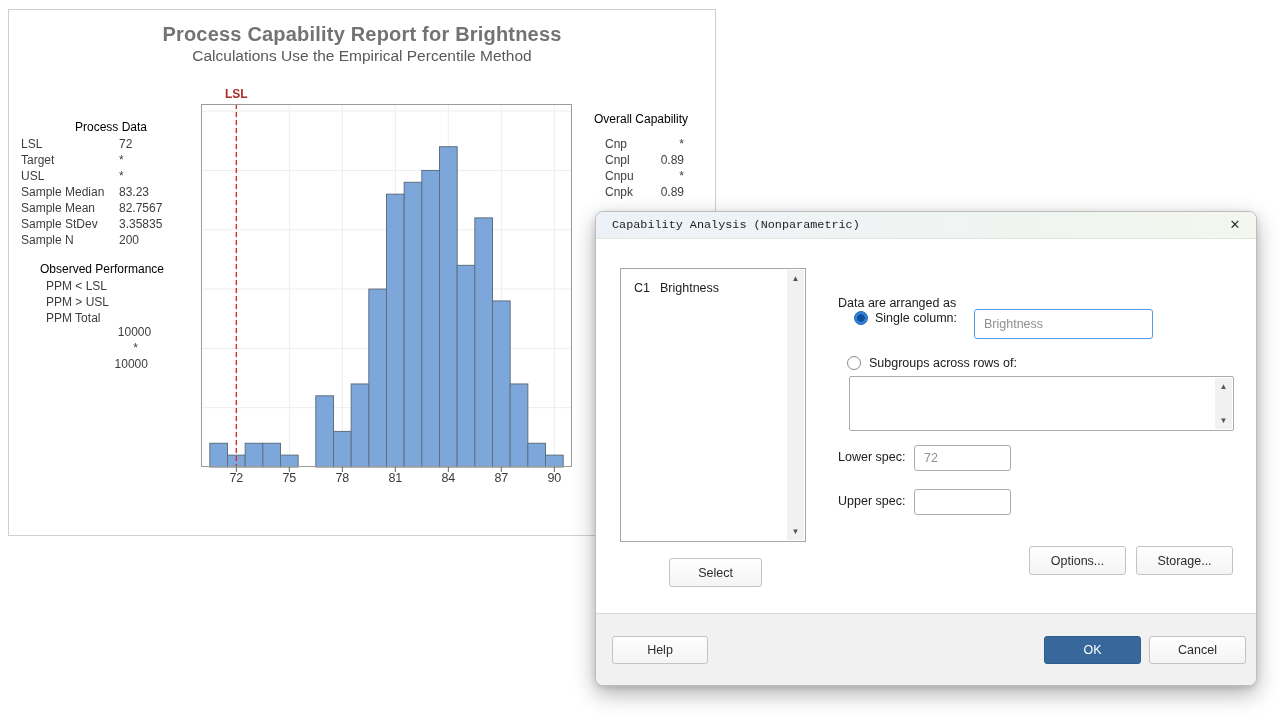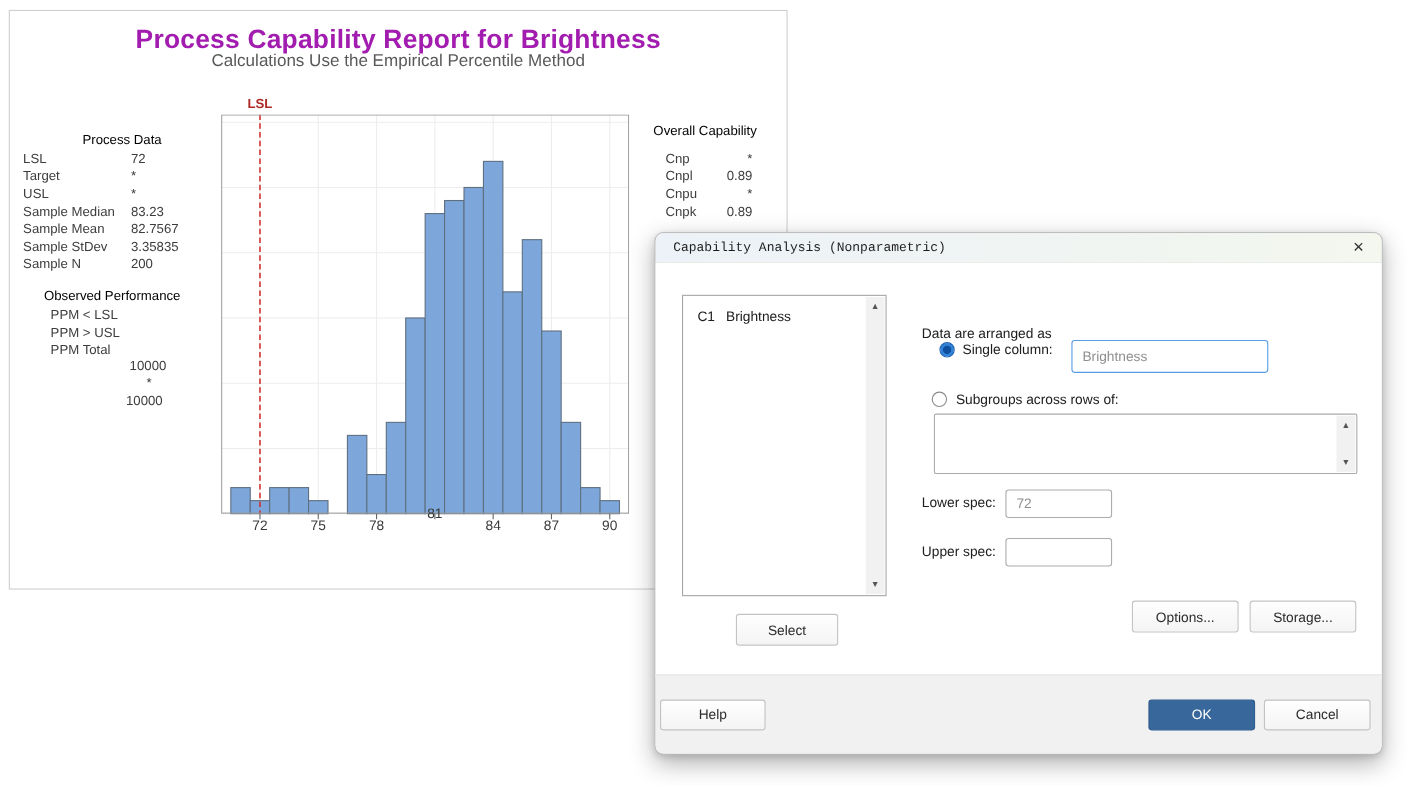--- a/index.html
+++ b/index.html
@@ -3,21 +3,21 @@
 <meta charset="utf-8">
 <style>
   html,body{margin:0;padding:0;background:#ffffff;}
   .canvas{position:relative;width:1280px;height:715px;background:#ffffff;overflow:hidden;
           font-family:"Liberation Sans","DejaVu Sans",sans-serif;color:#3d3d3d;}
 
   
   .report-card{position:absolute;left:8px;top:9px;width:708px;height:527px;
                background:#ffffff;border:1px solid #cfcfcf;box-sizing:border-box;}
   .report-title{position:absolute;left:0;top:13px;width:100%;text-align:center;
-                font-size:24px;font-weight:bold;color:#a21caf;letter-spacing:.2px;}
+                font-size:20px;font-weight:bold;color:#737373;letter-spacing:.2px;}
   .report-subtitle{position:absolute;left:0;top:37px;width:100%;text-align:center;
                    font-size:15.5px;color:#595959;}
 
   .stats-title{position:absolute;font-size:12px;color:#000000;text-align:center;}
   .stats-block{position:absolute;font-size:12px;color:#3d3d3d;}
   .stat-row{display:flex;height:16px;line-height:16px;}
   .pd .stat-label{width:98px;flex:none;}
   .pd .stat-value{flex:1;text-align:left;}
   .op .stat-row{padding-left:6px;padding-right:2px;}
   .op .stat-label{flex:none;}
@@ -57,21 +57,21 @@
             font-size:8px;color:#555;}
   .sb-arrow.up{top:0;}
   .sb-arrow.down{bottom:0;}
 
   .btn{position:absolute;background:linear-gradient(#fefefe,#f4f4f4);border:1px solid #c3c3c3;
        border-radius:3px;font-family:inherit;font-size:12.5px;color:#2b2b2b;
        display:flex;align-items:center;justify-content:center;box-sizing:border-box;padding:0;}
   .btn-select{left:73px;top:319px;width:93px;height:29px;}
   .btn-options{left:433px;top:307px;width:97px;height:29px;}
   .btn-storage{left:540px;top:307px;width:97px;height:29px;}
-  .btn-help{left:4px;top:22px;width:96px;height:28px;}
+  .btn-help{left:16px;top:22px;width:96px;height:28px;}
   .btn-ok{left:448px;top:22px;width:97px;height:28px;background:#38679b;border:1px solid #2f5c8e;color:#ffffff;}
   .btn-cancel{left:553px;top:22px;width:97px;height:28px;}
 
   .dlg-label{position:absolute;white-space:nowrap;}
   .lbl-arranged{left:242px;top:57px;}
   .radio{position:absolute;width:14px;height:14px;border-radius:50%;box-sizing:border-box;}
   .radio.checked{left:258px;top:72px;border:1px solid #1f65b5;
                  background:radial-gradient(circle at 50% 50%,#0d4f9e 0 3.5px,#3181d6 4px);}
   .radio.unchecked{left:251px;top:117px;border:1px solid #8b8b8b;background:#fff;}
   .lbl-single{left:279px;top:72px;}
@@ -205,21 +205,21 @@
         <line x1="141.33333333333331" y1="363" x2="141.33333333333331" y2="368" stroke="#666666" stroke-width="1"></line>
         <line x1="194.33333333333334" y1="363" x2="194.33333333333334" y2="368" stroke="#666666" stroke-width="1"></line>
         <line x1="247.33333333333331" y1="363" x2="247.33333333333331" y2="368" stroke="#666666" stroke-width="1"></line>
         <line x1="300.3333333333333" y1="363" x2="300.3333333333333" y2="368" stroke="#666666" stroke-width="1"></line>
         <line x1="353.3333333333333" y1="363" x2="353.3333333333333" y2="368" stroke="#666666" stroke-width="1"></line>
       </svg>
     <div id="x-tick-labels">
         <span class="xtick-label" style="left: 209.333px; top: 461px;">72</span>
         <span class="xtick-label" style="left: 262.333px; top: 461px;">75</span>
         <span class="xtick-label" style="left: 315.333px; top: 461px;">78</span>
-        <span class="xtick-label" style="left: 368.333px; top: 450px;">81</span>
+        <span class="xtick-label" style="left: 368.333px; top: 461px;">81</span>
         <span class="xtick-label" style="left: 421.333px; top: 461px;">84</span>
         <span class="xtick-label" style="left: 474.333px; top: 461px;">87</span>
         <span class="xtick-label" style="left: 527.333px; top: 461px;">90</span>
       </div>
 
   </div>
 
   <div class="dialog">
     <div class="dlg-titlebar">
       <span class="dlg-title">Capability Analysis (Nonparametric)</span>

